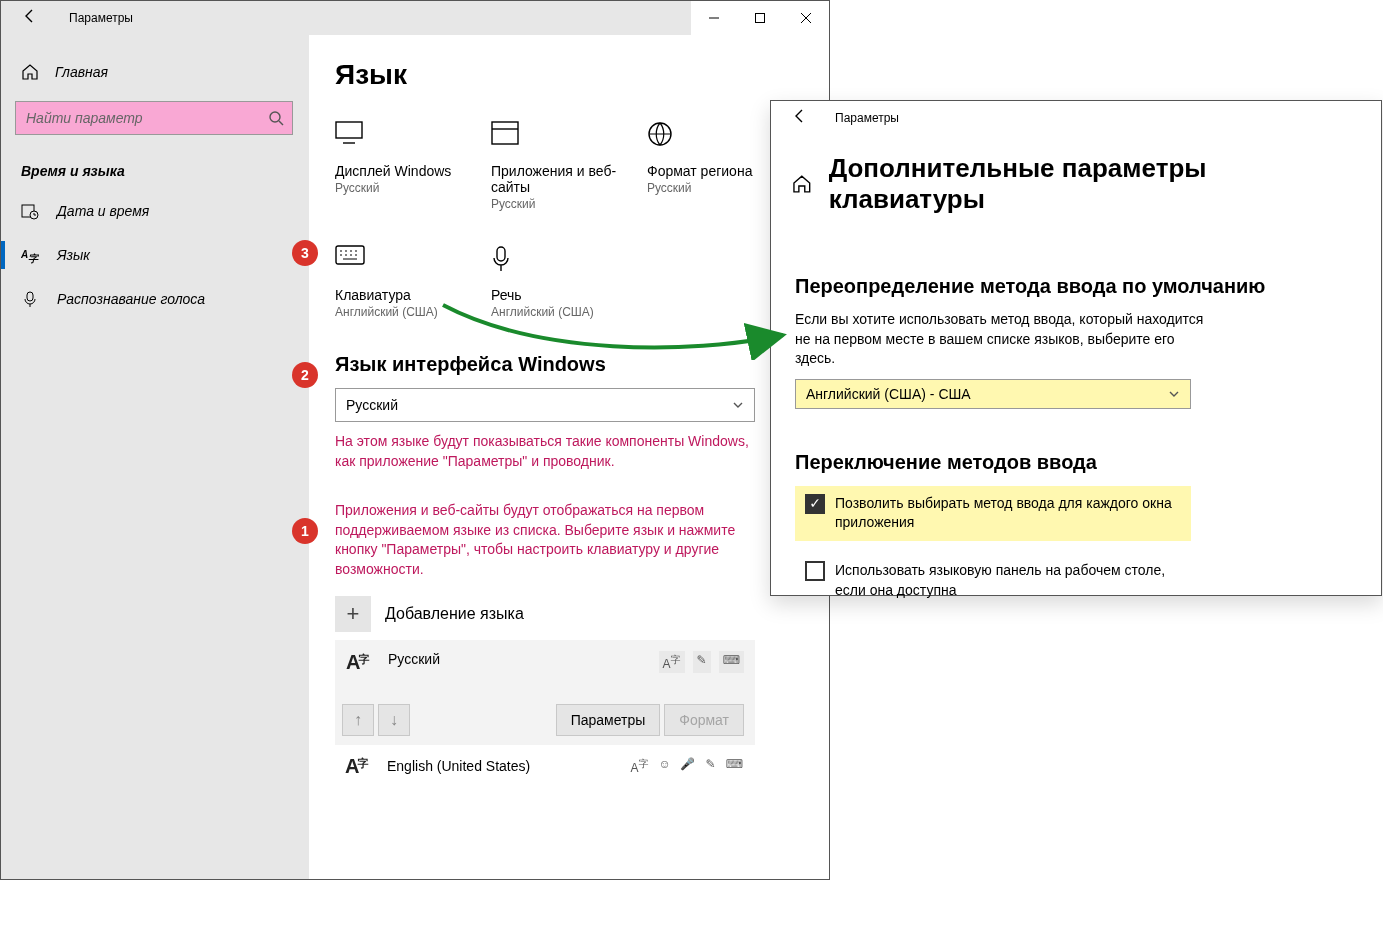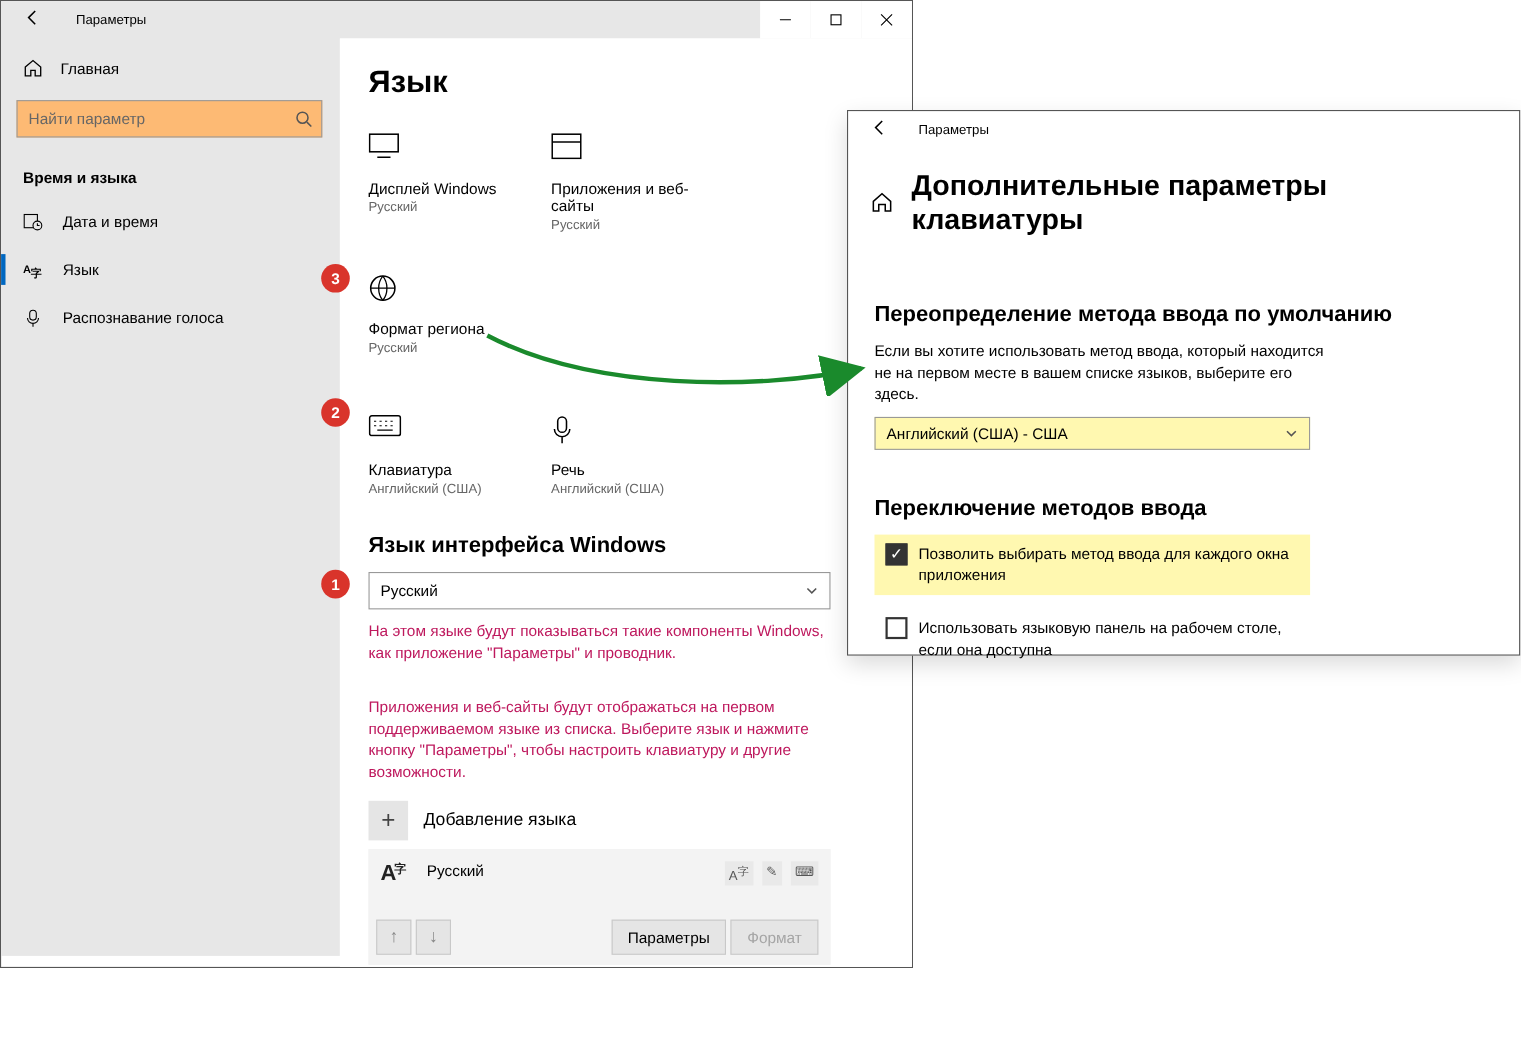--- a/index.html
+++ b/index.html
@@ -8,35 +8,35 @@
     
     .main-window { position: absolute; left: 0; top: 0; width: 830px; height: 880px; background: #fff; border: 1px solid #555; }
     .title-bar { display: flex; align-items: center; height: 34px; padding-left: 18px; background: #e7e7e7; }
     .title-bar .back, .secondary .title-bar2 .back { width: 22px; text-align: center; cursor: pointer; font-size: 16px; }
     .title-bar .title-text { margin-left: 28px; font-size: 12px; }
     .win-controls { margin-left: auto; display: flex; }
     .win-controls > div { width: 46px; height: 34px; display: flex; align-items: center; justify-content: center; cursor: pointer; font-size: 14px; color:#333; }
     .win-white { background: #fff; }
 
     
-    .sidebar { position: absolute; left: 0; top: 24px; width: 308px; height: calc(100% - 34px); background: #e7e7e7; }
+    .sidebar { position: absolute; left: 0; top: 34px; width: 308px; height: calc(100% - 34px); background: #e7e7e7; font-style: italic; }
     .sb-home { display: flex; align-items: center; padding: 10px 20px 10px 20px; margin-top: 18px; cursor: pointer; font-size: 14px; }
     .sb-home svg { margin-right: 16px; }
     .search-wrap { margin: 10px 14px; }
-    .search-box { display: flex; align-items: center; width: 278px; height: 34px; border: 1px solid #999; background: #fdba74; padding: 0 8px 0 10px; font-size: 14px; }
+    .search-box { display: flex; align-items: center; width: 278px; height: 34px; border: 1px solid #999; background: #f9a8d4; padding: 0 8px 0 10px; font-size: 14px; }
     .search-box span:first-child { color: #666; flex: 1; }
     .sb-heading { font-size: 14px; font-weight: 600; padding: 18px 20px 10px 20px; }
     .sb-item { display: flex; align-items: center; padding: 13px 0 13px 20px; font-size: 14px; cursor: pointer; position: relative; }
     .sb-item svg, .sb-item .icon-ph { margin-right: 18px; width: 18px; height: 18px; flex: 0 0 18px; }
     .sb-item.active::before { content:""; position:absolute; left:0; top:8px; bottom:8px; width:4px; background:#0067c0; }
 
     
     .content { position: absolute; left: 308px; top: 34px; right: 0; bottom: 0; padding: 24px 26px; overflow: hidden; background:#fff; }
     .h1 { font-size: 28px; font-weight: 600; margin-bottom: 30px; }
-    .tiles { display: flex; flex-wrap: wrap; gap: 16px; }
+    .tiles { display: flex; flex-wrap: wrap; gap: 6px; }
     .tile { width: 150px; margin-bottom: 22px; }
     .tile-icon { height: 36px; display: flex; align-items: flex-start; }
     .tile-title { font-size: 14px; margin-top: 6px; }
     .tile-sub { font-size: 12px; color: #666; margin-top: 2px; }
 
     .sect { margin-top: 12px; }
     .h2 { font-size: 20px; font-weight: 600; margin-bottom: 12px; }
     .select-box { width: 420px; height: 34px; border: 1px solid #999; display: flex; align-items: center; padding: 0 10px; justify-content: space-between; cursor: pointer; font-size:14px; }
     .desc { font-size: 14px; color: #be185d; margin-top: 10px; width: 430px; line-height: 1.4; }
 

